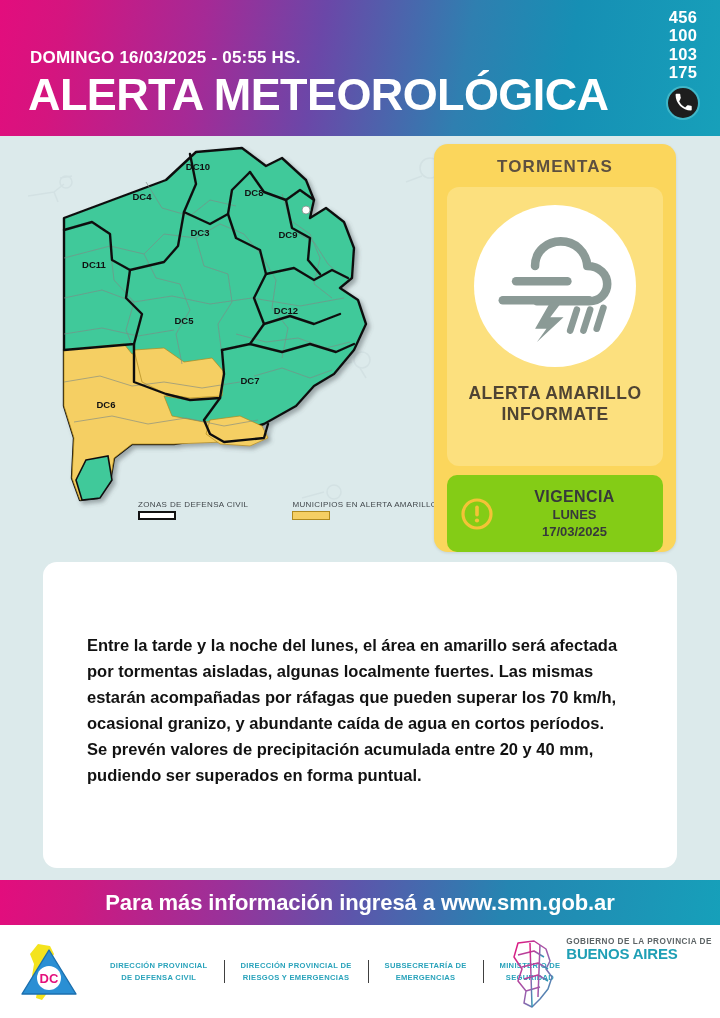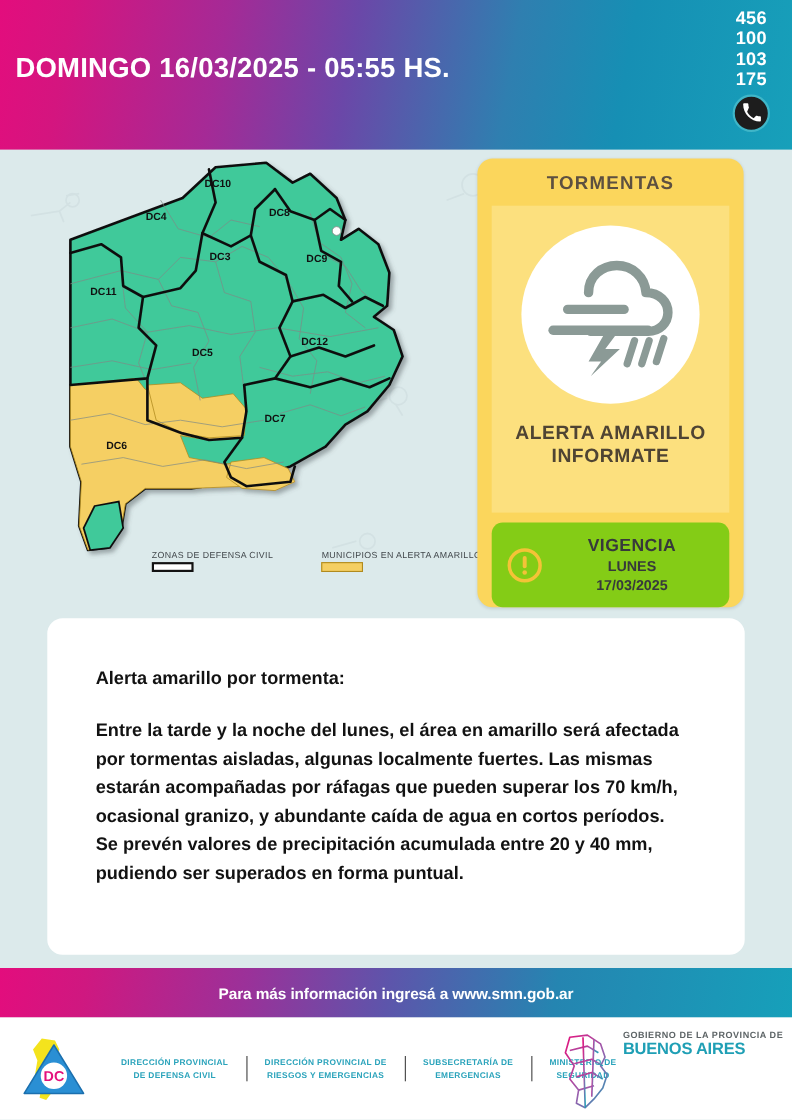--- a/index.html
+++ b/index.html
@@ -13,22 +13,22 @@
   }
   .page { width:720px; height:1018px; position:relative; background:#dceaeb; }
 
   
   .header {
     position:relative; height:136px; width:720px;
     background:linear-gradient(100deg,#e30d7d 0%,#d4157f 9%,#a52a96 28%,#6b47a8 44%,#2f7fb0 64%,#168fb4 78%,#17a0ba 100%);
     overflow:hidden;
   }
   .hdr-date {
-    position:absolute; left:14px; top:48px;
-    color:#ffffff; font-size:25px; font-weight:bold;
+    position:absolute; left:30px; top:48px;
+    color:#ffffff; font-size:17px; font-weight:bold;
     letter-spacing:.2px; white-space:nowrap;
   }
   .hdr-title {
     position:absolute; left:28px; top:72px;
     color:#ffffff; font-size:45px; font-weight:bold;
     letter-spacing:-.6px; white-space:nowrap; line-height:1;
   }
   .phones {
     position:absolute; right:20px; top:8px;
     display:flex; flex-direction:column; align-items:center;
@@ -64,21 +64,21 @@
     background:#fbd65c; border-radius:14px;
     display:flex; flex-direction:column; align-items:center;
     box-shadow:0 1px 3px rgba(0,0,0,.10);
   }
   .alert-kind {
     margin-top:13px; font-size:17px; font-weight:bold;
     color:#5d5040; letter-spacing:1.1px;
   }
   .alert-card {
     margin-top:10px; width:216px; height:290px;
-    background:#fce07e; border-radius:0;
+    background:#fce07e; border-radius:12px;
     display:flex; flex-direction:column; align-items:center;
   }
   .icon-circle {
     margin-top:18px; width:162px; height:162px; border-radius:50%;
     background:#ffffff; display:flex; align-items:center; justify-content:center;
   }
   .icon-circle svg { width:124px; height:112px; display:block; }
   .alert-level {
     margin-top:16px; text-align:center;
     font-size:17.5px; font-weight:bold; color:#4f4433;
@@ -104,21 +104,21 @@
   .tc-body { margin-top:24px; font-size:16.5px; font-weight:bold; color:#121212; line-height:1.58; }
   .tc-body p { margin:0; }
 
   
   .footer-bar {
     position:absolute; left:0; top:880px; width:720px; height:45px;
     background:linear-gradient(100deg,#e30d7d 0%,#cf1880 11%,#9b3199 31%,#5d55ab 49%,#2585b1 70%,#16a0ba 100%);
     display:flex; align-items:center; justify-content:center;
   }
   .footer-bar .txt {
-    color:#ffffff; font-size:14px; font-weight:bold; letter-spacing:-.1px;
+    color:#ffffff; font-size:22px; font-weight:bold; letter-spacing:-.1px;
   }
   .footer-logos {
     position:absolute; left:0; top:925px; width:720px; height:93px;
     background:#ffffff; display:flex; align-items:center;
   }
   .dc-logo { margin-left:16px; width:66px; height:64px; flex:0 0 66px; }
   .dc-logo svg { width:66px; height:64px; display:block; }
   .agencies { display:flex; align-items:center; margin-left:12px; }
   .agency {
     padding:0 16px; text-align:center;
@@ -134,20 +134,21 @@
   .ba-top { font-size:8.2px; font-weight:bold; color:#5d6466; letter-spacing:.5px; }
   .ba-main { font-size:15px; font-weight:bold; color:#1f9fb5; letter-spacing:-.2px; line-height:1.05; }
 </style>
 </head>
 <body>
 
 <div class="page">
 
   <div class="header">
     <div class="hdr-date">DOMINGO 16/03/2025 - 05:55 HS.</div>
+    <div class="hdr-title">ALERTA METEOROLÓGICA</div>
     <div class="phones">
       <div class="num">456</div>
       <div class="num">100</div>
       <div class="num">103</div>
       <div class="num">175</div>
       <div class="phone-badge">
         <svg viewBox="0 0 24 24">
             <path fill="#ffffff" d="M6.6 10.8c1.6 3.2 4.3 5.8 7.5 7.4l2.5-2.5c.3-.3.8-.4 1.2-.3 1.1.4 2.4.6 3.6.6.6 0 1 .4 1 1V21c0 .6-.4 1-1 1C10.9 22 2 13.1 2 2.1c0-.6.4-1 1-1h4c.6 0 1 .4 1 1 0 1.3.2 2.5.6 3.6.1.4 0 .9-.3 1.2L6.6 10.8z"></path>
           </svg>
       </div>
@@ -309,21 +310,20 @@
       </div>
       <div class="vig-text">
         <div class="vig-title">VIGENCIA</div>
         <div class="vig-sub">LUNES</div>
         <div class="vig-sub">17/03/2025</div>
       </div>
     </div>
   </div>
 
   <div class="text-card">
-    <div class="tc-head">Alerta amarillo por tormenta:</div>
     <div class="tc-body">
       <p>Entre la tarde y la noche del lunes, el área en amarillo será afectada por tormentas aisladas, algunas localmente fuertes. Las mismas estarán acompañadas por ráfagas que pueden superar los 70 km/h, ocasional granizo, y abundante caída de agua en cortos períodos.</p>
       <p>Se prevén valores de precipitación acumulada entre 20 y 40 mm, pudiendo ser superados en forma puntual.</p>
     </div>
   </div>
 
   <div class="footer-bar">
     <div class="txt">Para más información ingresá a www.smn.gob.ar</div>
   </div>
 

